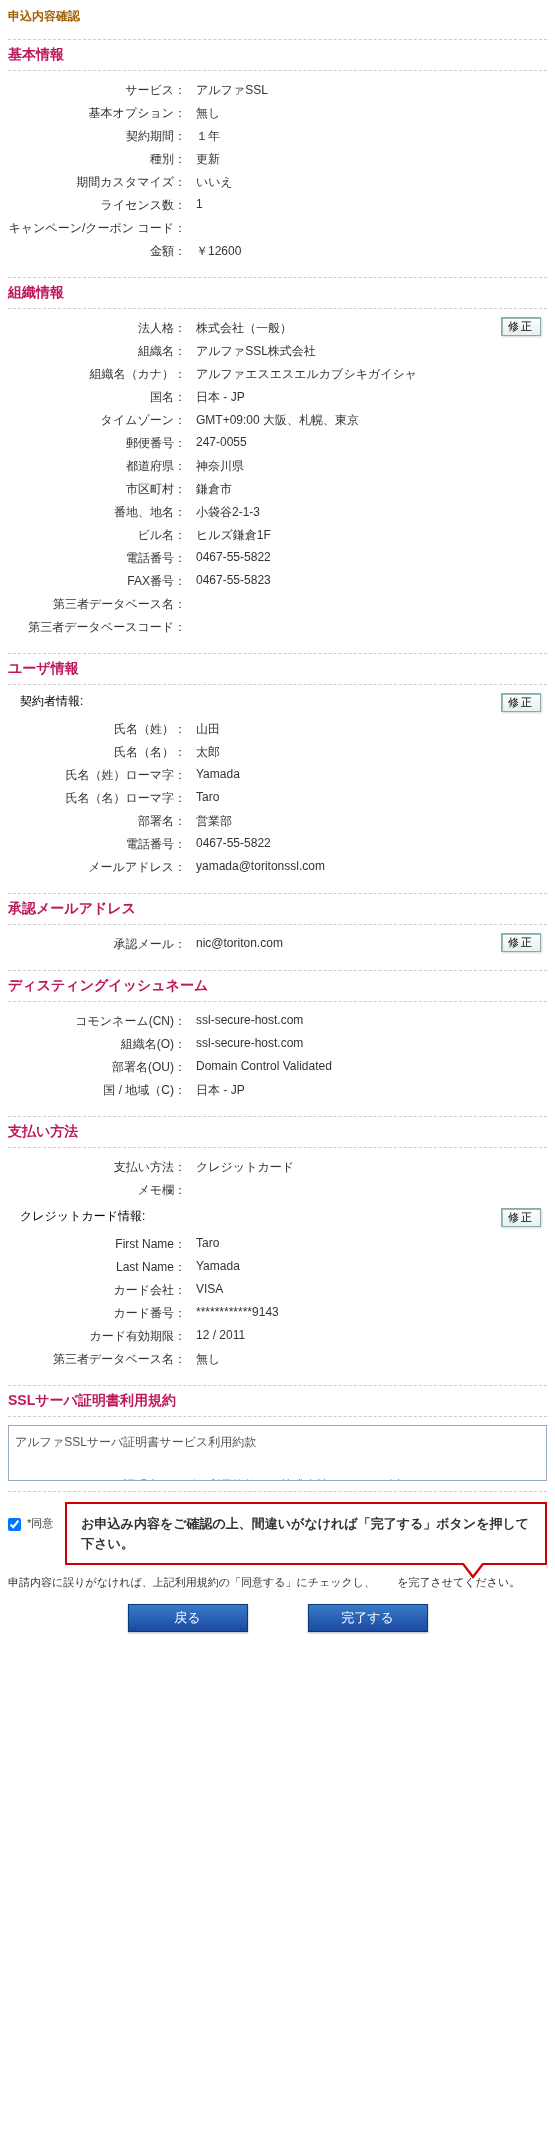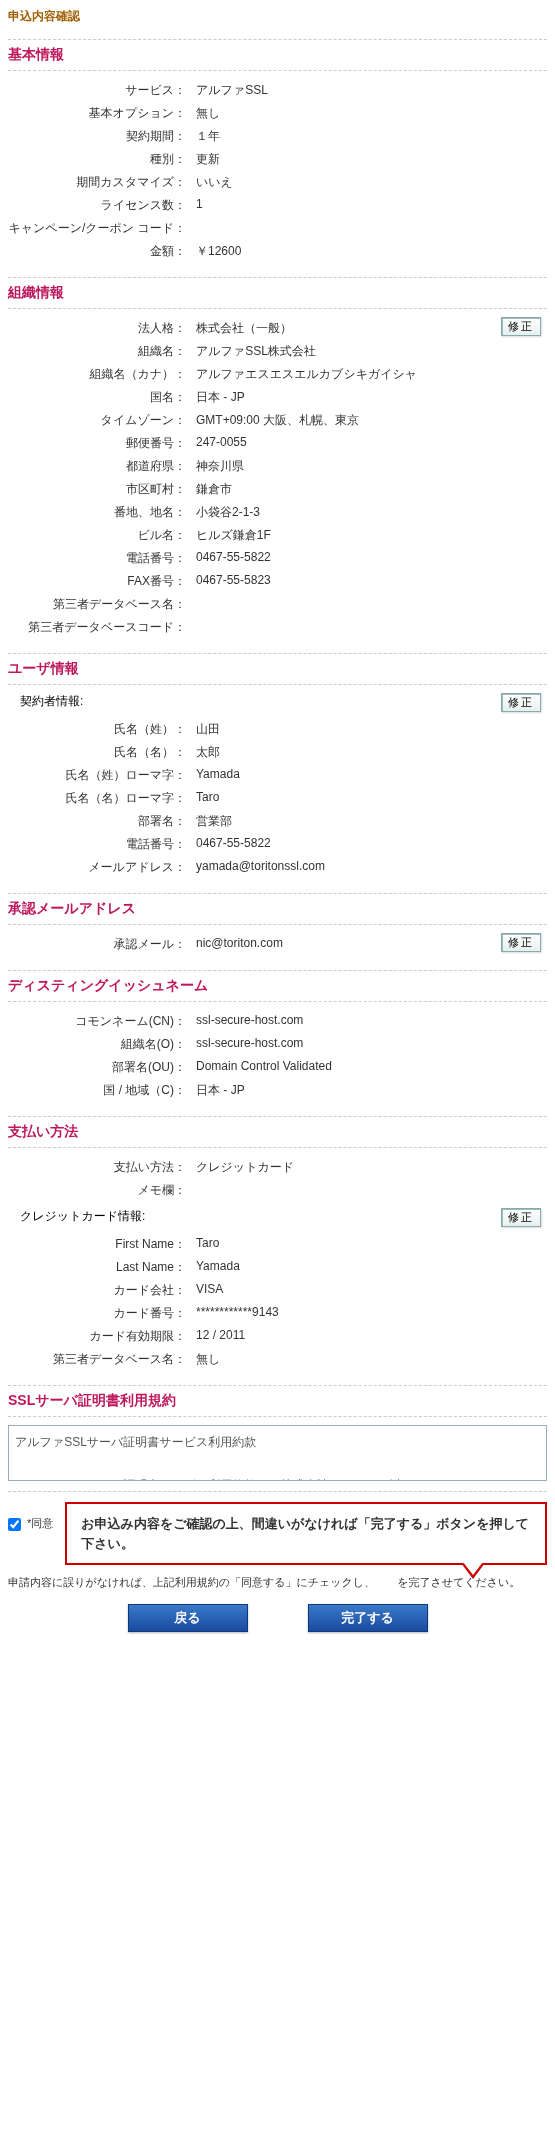--- a/index.html
+++ b/index.html
@@ -13,21 +13,21 @@
 .lbl{width:188px;text-align:right;font-weight:normal;padding-right:10px}
 .val{flex:1;text-align:left}
 .terms-box{width:100%;height:56px;border:1px solid #9ab;padding:6px;overflow-y:scroll;font-size:12px;line-height:1.8;color:#555}
 .bottom-dash{border-bottom:1px dashed #ccc;height:1px;margin:10px 0}
 .agree-row{display:flex;align-items:flex-start;gap:6px;margin:4px 0 10px}
 .callout{border:2px solid #c00;background:#fff;padding:10px 14px;font-size:13px;font-weight:bold;line-height:1.5;position:relative;flex:1;margin-left:6px}
 .callout::after{content:"";position:absolute;bottom:-16px;right:60px;width:0;height:0;border-left:12px solid transparent;border-right:12px solid transparent;border-top:16px solid #c00}
 .callout::before{content:"";position:absolute;bottom:-12px;right:62px;width:0;height:0;border-left:10px solid transparent;border-right:10px solid transparent;border-top:13px solid #fff;z-index:1}
 .footnote{font-size:11px;margin:6px 0 14px}
 .btn-row{display:flex;justify-content:center;gap:60px}
-.nav-btn{width:120px;height:28px;border:1px solid #0a3a7a;background:linear-gradient(#3a7ac8,#1a4aa0);color:#fff;font-size:13px;font-weight:bold;cursor:pointer;box-shadow:0 1px 2px rgba(0,0,0,.3)}
+.nav-btn{width:120px;height:28px;border:1px solid #0a3a7a;background:linear-gradient(#3a7ac8,#1a4aa0);color:#fff;font-size:13px;font-weight:normal;cursor:pointer;box-shadow:0 1px 2px rgba(0,0,0,.3)}
 .agree-lbl{font-size:11px;padding-top:14px}
 input[type=checkbox]{margin-top:16px}
 </style>
 </head>
 <body>
 
 <h1>申込内容確認</h1>
 
 <h2>基本情報</h2>
 <div class="section">

